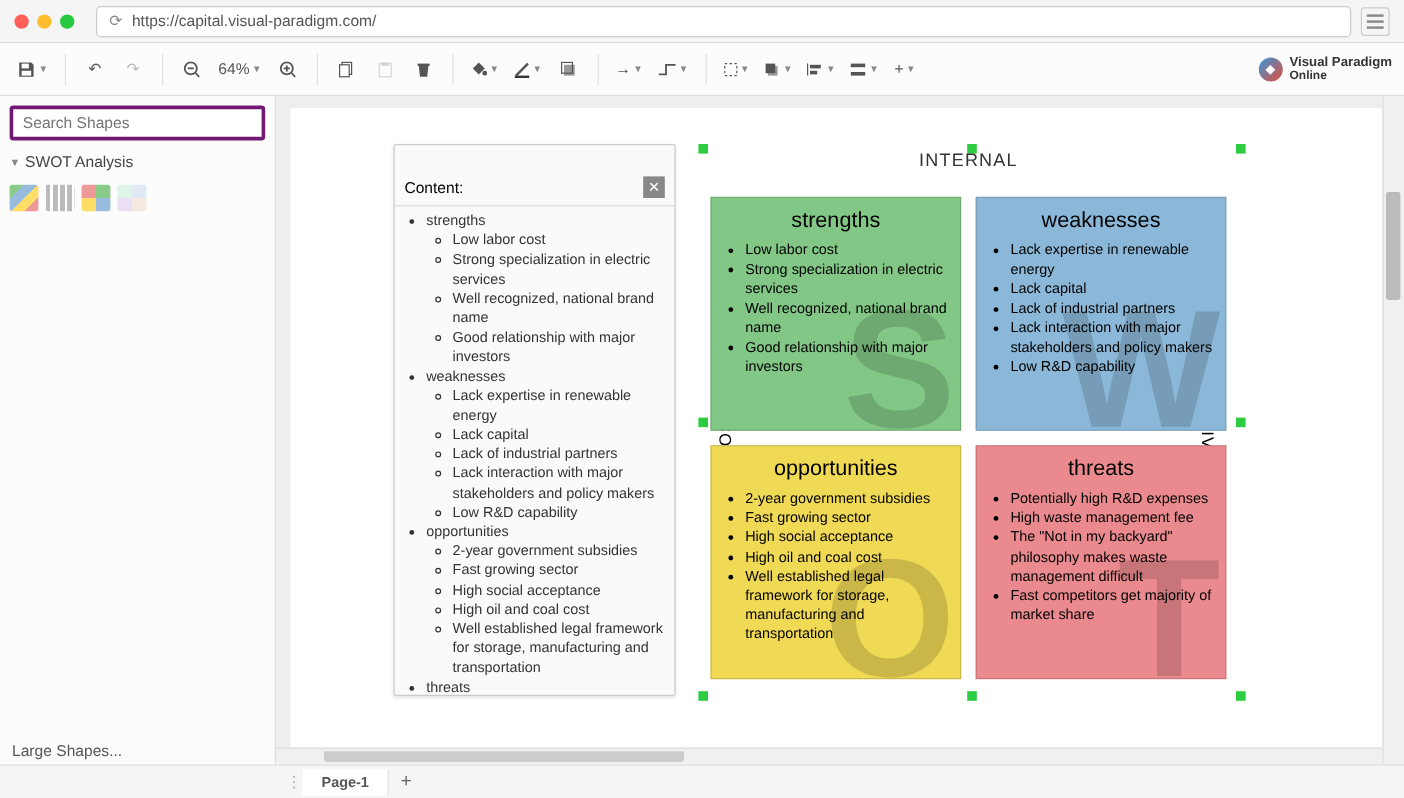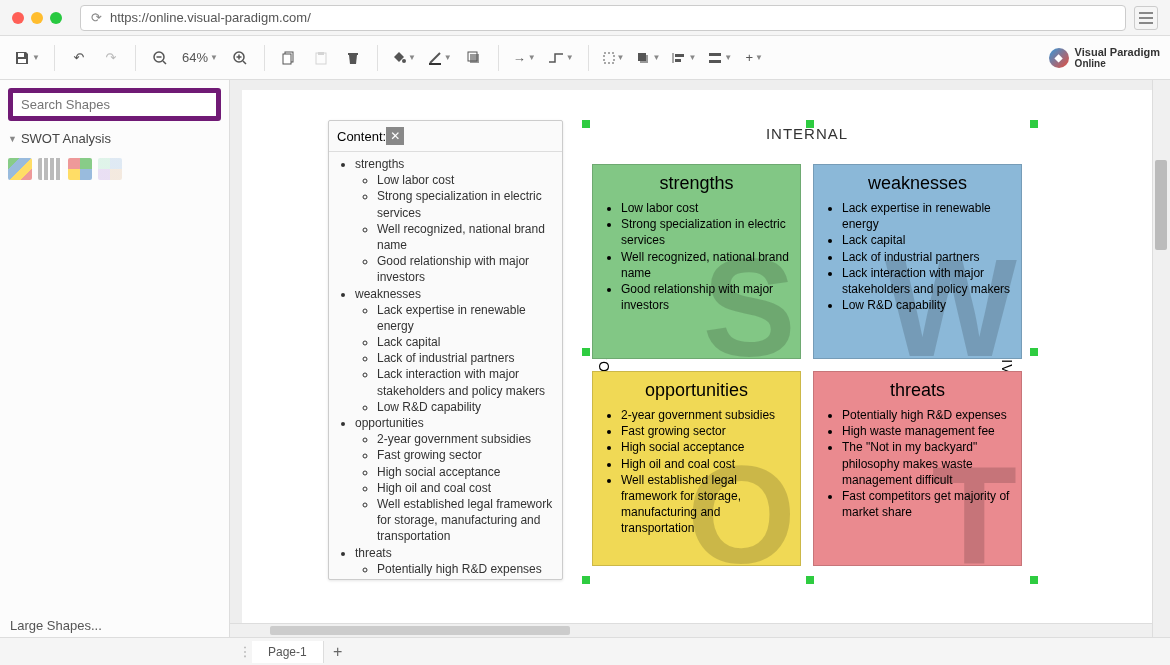--- a/index.html
+++ b/index.html
@@ -22,33 +22,33 @@
 .toolbar .sep { width: 1px; height: 26px; background: #e0e0e0; margin: 0 6px; }
 .tbtn { min-width: 28px; height: 28px; display: flex; align-items: center; justify-content: center; border-radius: 3px; color: #555; cursor: pointer; padding: 0 4px; }
 .drop { font-size: 8px; margin-left: 2px; color: #888; }
 .zoom-label { font-size: 13px; }
 .vp-logo { margin-left: auto; display: flex; align-items: center; gap: 6px; font-size: 11px; color: #333; font-weight: bold; }
 .vp-badge { width: 20px; height: 20px; border-radius: 50%; background: linear-gradient(135deg,#3498db,#e74c3c); display: flex; align-items: center; justify-content: center; color: #fff; font-size: 10px; }
 
 
 .main { display: flex; height: calc(665px - 36px - 44px - 28px); }
 .sidebar { width: 230px; background: #fcfcfc; border-right: 1px solid #ddd; padding: 8px; }
-.search-shapes { display: flex; align-items: flex-end; border: 5px solid #701a75; border-radius: 3px; padding: 4px 8px; background: #fff; gap: 46px; }
+.search-shapes { display: flex; align-items: flex-end; border: 3px solid #701a75; border-radius: 3px; padding: 4px 8px; background: #fff; gap: 46px; }
 .search-shapes input { border: none; outline: none; flex: 1; font-size: 13px; color: #555; background: transparent; }
 .category-header { display: flex; align-items: center; gap: 4px; margin-top: 10px; color: #444; font-size: 13px; cursor: pointer; }
 .shape-row { display: flex; gap: 6px; margin-top: 12px; }
 .shape-ic { width: 24px; height: 22px; border-radius: 2px; }
 .more-shapes { position: absolute; bottom: 4px; left: 10px; color: #555; font-size: 13px; cursor: pointer; }
 
 .canvas-wrap { flex: 1; position: relative; background: #eee; overflow: hidden; }
 .canvas { position: absolute; left: 12px; top: 10px; right: 18px; bottom: 14px; background: #fff; }
 
 
 .content-dialog { position: absolute; left: 86px; top: 30px; width: 235px; height: 460px; background: #fafafa; border: 1px solid #ccc; border-radius: 2px; display: flex; flex-direction: column; box-shadow: 0 1px 3px rgba(0,0,0,0.1); }
-.cd-head { display: flex; justify-content: flex-start; align-items: center; padding: 6px 8px; border-bottom: 1px solid #ddd; }
+.cd-head { display: flex; justify-content: space-between; align-items: center; padding: 6px 8px; border-bottom: 1px solid #ddd; margin-top: 20px; }
 .cd-close { width: 18px; height: 18px; background: #888; color: #fff; display: flex; align-items: center; justify-content: center; font-size: 12px; cursor: pointer; }
 .cd-body { flex: 1; overflow: auto; padding: 4px 8px 4px 4px; }
 .cd-body ul { list-style: disc; padding-left: 22px; font-size: 12px; line-height: 1.35; color: #333; }
 .cd-body ul ul { list-style: circle; }
 
 
 .swot { position: absolute; left: 350px; top: 35px; width: 430px; }
 .axis-top { text-align: center; font-size: 15px; letter-spacing: 1px; color: #333; margin-bottom: 22px; }
 .axis-bottom { text-align: center; font-size: 15px; letter-spacing: 1px; color: #333; margin-top: 6px; }
 .axis-left { position: absolute; left: -24px; top: 50%; transform: translateY(-50%) rotate(-90deg); transform-origin: center; font-size: 14px; letter-spacing: 1px; }
@@ -61,21 +61,21 @@
 .q-w { background: #8bb8d8; }
 .q-o { background: #f0d955; }
 .q-t { background: #ea8a8f; }
 .bigletter { position: absolute; right: 4px; bottom: -20px; font-size: 140px; font-weight: bold; opacity: 0.15; pointer-events: none; line-height: 1; }
 
 
 .handle { position: absolute; width: 8px; height: 8px; background: #2ecc40; }
 
 
 .bottom-bar { height: 28px; background: #f5f5f5; border-top: 1px solid #ddd; display: flex; align-items: center; padding-left: 238px; }
-.page-tab { padding: 4px 16px; border-right: 1px solid #ddd; background: #fff; font-size: 12px; color: #555; }
+.page-tab { padding: 4px 16px; border-right: 1px solid #ddd; background: #fff; font-size: 12px; color: #555; font-weight: bold; }
 .page-handle { width: 14px; color: #aaa; text-align: center; }
 .add-page { width: 28px; text-align: center; color: #666; font-size: 16px; cursor: pointer; }
 
 
 .vscroll { position: absolute; right: 0; top: 0; bottom: 0; width: 18px; background: #f0f0f0; border-left: 1px solid #ddd; }
 .vthumb { position: absolute; top: 80px; width: 12px; left: 2px; height: 90px; background: #bbb; border-radius: 2px; }
 .hscroll { position: absolute; left: 0; right: 18px; bottom: 0; height: 14px; background: #f0f0f0; border-top: 1px solid #ddd; }
 .hthumb { position: absolute; left: 40px; top: 2px; height: 9px; width: 300px; background: #ccc; border-radius: 2px; }
 
 svg { display: block; }
@@ -84,21 +84,21 @@
 <body>
 
 <div class="browser-bar">
   <div class="traffic-lights">
     <div class="tl red"></div>
     <div class="tl yellow"></div>
     <div class="tl green"></div>
   </div>
   <div class="url-bar">
     <span class="reload-icon">⟳</span>
-    <span>https://online.visual-paradigm.com/</span>
+    <span>https://capital.visual-paradigm.com/</span>
   </div>
   <div class="burger">
       <span></span>
       <span></span>
       <span></span>
     </div>
 </div>
 
 <div class="toolbar">
   <div class="tbtn">

